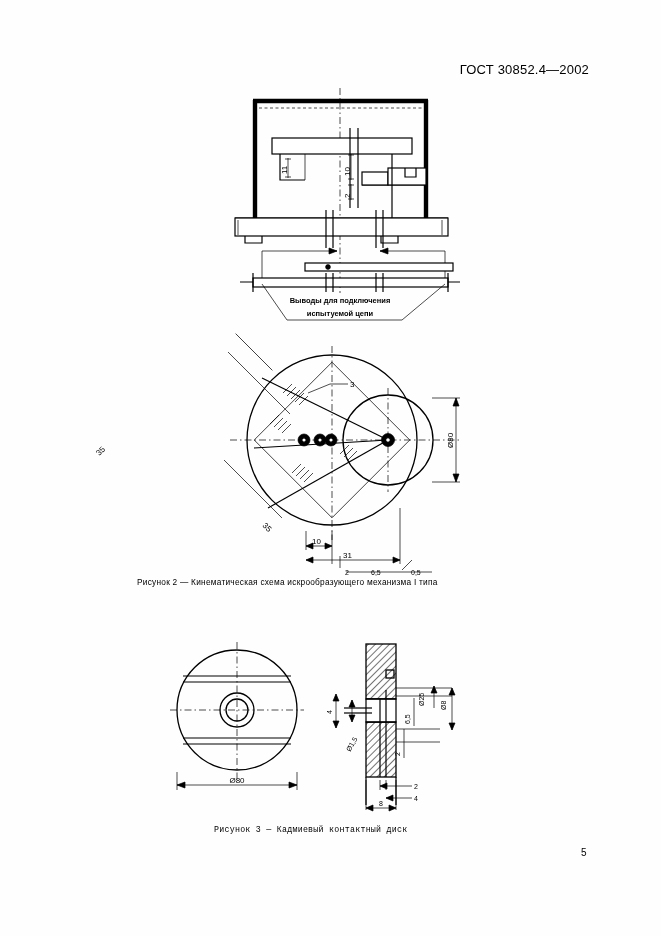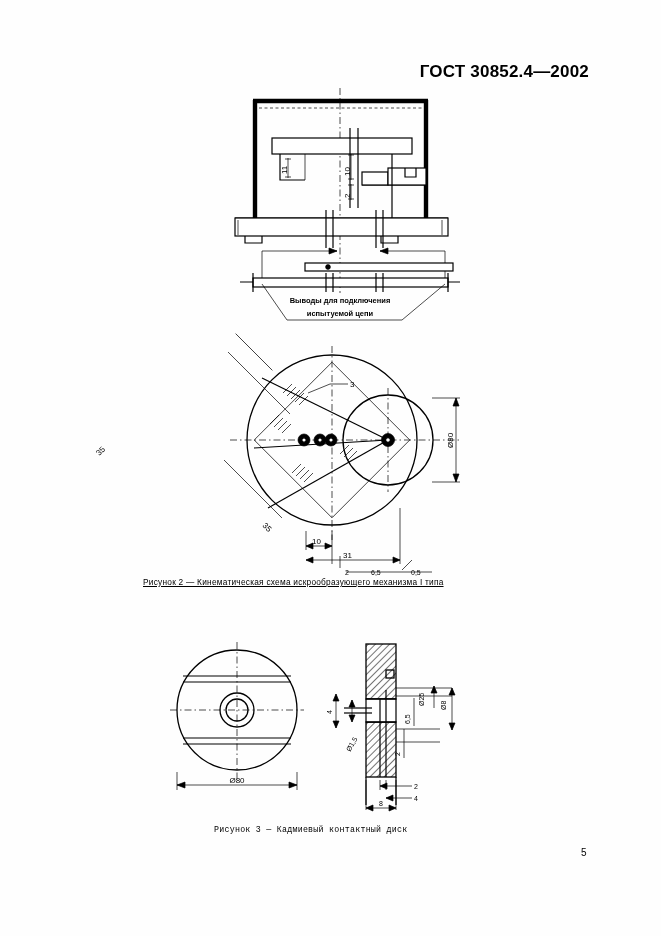--- a/index.html
+++ b/index.html
@@ -9,36 +9,36 @@
     font-family:"Liberation Sans", sans-serif;
     color:#000;
     position:relative;
     overflow:hidden;
   }
   .page{position:absolute;inset:0;background:#fefefe;}
 
   
   .doc-header{
     position:absolute;top:62px;right:72px;
-    font-size:17px;font-weight:bold;letter-spacing:.2px;
+    font-size:13px;font-weight:normal;letter-spacing:.2px;
     white-space:nowrap;
   }
 
   
   .page-number{
     position:absolute;left:581px;top:847px;
     font-size:10px;
   }
 
   
   .caption{
     position:absolute;
     font-size:8.3px;letter-spacing:.25px;white-space:nowrap;
   }
-  #caption-fig2{left:143px;top:577px;text-decoration:underline;}
+  #caption-fig2{left:137px;top:577px;}
   #caption-fig3{left:214px;top:825px;font-family:Liberation Mono, monospace;}
 
   
   .figure{position:absolute;padding-left:40px;}
   #figure-2{left:0px;top:88px;width:661px;height:480px;}
   #figure-3{left:0px;top:630px;width:661px;height:185px;}
   .figure svg{display:block;overflow:visible;}
 
   svg text{
     font-family:"Liberation Sans", sans-serif;

